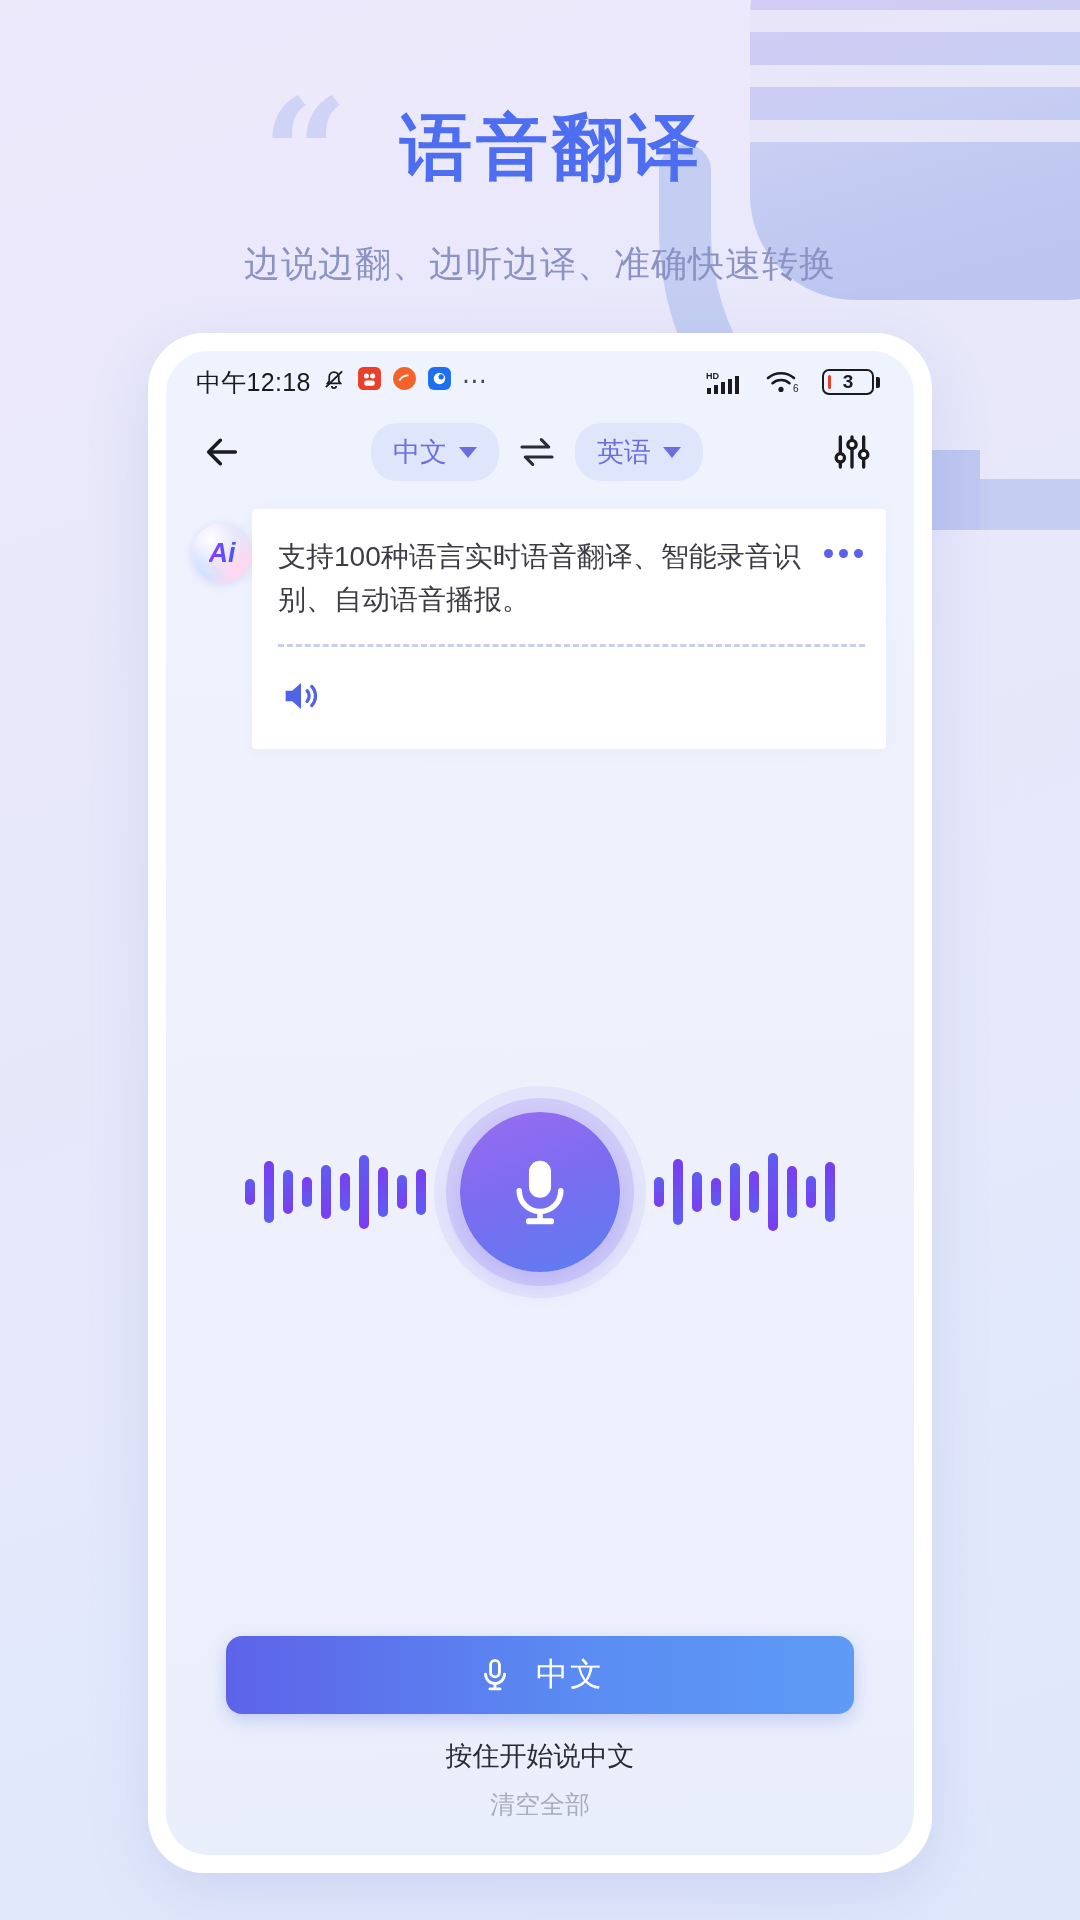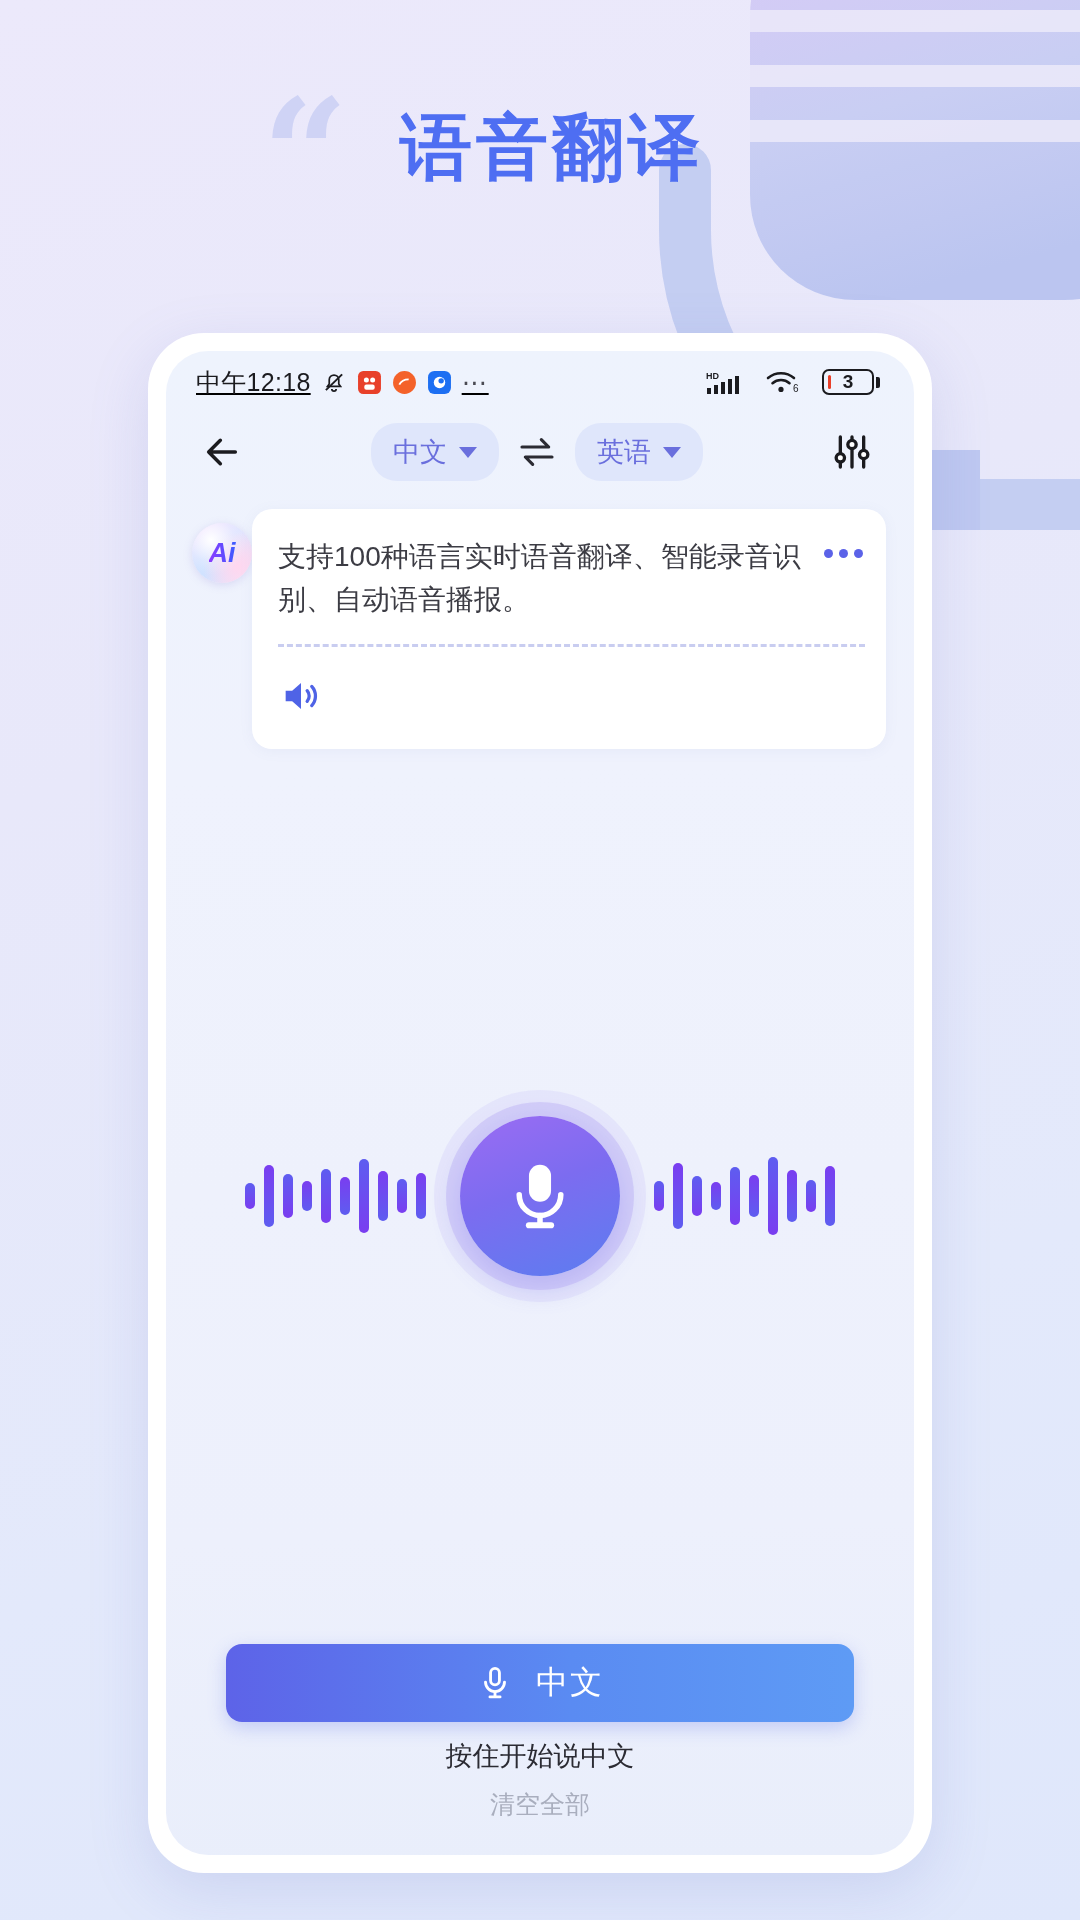--- a/index.html
+++ b/index.html
@@ -39,21 +39,21 @@
     width:100%; height:100%; border-radius:42px; overflow:hidden; position:relative;
     background:linear-gradient(178deg,#eef3fd 0%,#eff2fd 28%,#eef1fc 55%,#edf0fc 78%,#e9eefb 100%);
     display:flex; flex-direction:column;
   }
 
   
   #status-bar {
     height:62px; flex:0 0 62px; display:flex; align-items:center;
     justify-content:space-between; padding:0 34px 0 30px;
   }
-  .sb-left { display:flex; align-items:center; gap:10px;text-decoration:underline; }
+  .sb-left { display:flex; align-items:flex-start; gap:10px; }
   #status-time { font-size:25px; color:#1b1b1f; font-weight:500; letter-spacing:.3px; }
   .sb-right { display:flex; align-items:center; gap:20px; }
   #battery-text { font-size:19px; color:#1b1b1f; font-weight:600; }
 
   
   #nav-bar {
     height:78px; flex:0 0 78px; display:flex; align-items:center;
     padding:0 34px 0 28px; gap:0;
   }
   #back-button { width:56px; height:56px; display:flex; align-items:center; justify-content:center; }
@@ -77,21 +77,21 @@
       linear-gradient(135deg,#f3dcff,#dfe4ff 45%,#ffe2f2 100%);
     display:flex; align-items:center; justify-content:center; margin-top:14px;
     box-shadow:0 2px 8px rgba(150,140,220,.25);
   }
   #ai-avatar-label {
     font-size:27px; font-weight:700; font-style:italic;
     background:linear-gradient(90deg,#8c3bff,#3b5bff);
     -webkit-background-clip:text; background-clip:text; color:transparent;
   }
   #message-card {
-    flex:1; background:#fff; border-radius:20px; padding:26px 21px 30px 26px;
+    flex:1; background:#fff; border-radius:4px; padding:26px 21px 30px 26px;
     box-shadow:0 2px 14px rgba(120,130,190,.07);
   }
   #source-block { display:flex; align-items:flex-start; gap:14px; }
   #source-text { flex:1; font-size:28px; line-height:1.55; color:#3c3c44; }
   #more-button { flex:0 0 auto; display:flex; gap:6px; padding:14px 2px 0 0; }
   #more-button i { width:9px; height:9px; border-radius:50%; background:#5b62e8; display:block; }
   #card-divider { border:none; border-top:3px dashed #c9cdf0; margin:22px 0 26px 0; }
   #target-block { display:flex; align-items:center; gap:16px; }
   #target-text { flex:1; font-size:30px; line-height:1.52; color:#25252b; }
   #speak-button { flex:0 0 auto; display:flex; align-items:center; justify-content:center; }
@@ -110,21 +110,21 @@
 
   
   #bottom-area { flex:0 0 auto; padding:0 60px 34px 60px; display:flex; flex-direction:column; align-items:center; }
   #push-to-talk {
     width:100%; height:78px; border-radius:16px;
     background:linear-gradient(90deg,#5d63e8 0%,#5a8bf2 55%,#5e9bf5 100%);
     display:flex; align-items:center; justify-content:center; gap:22px;
     box-shadow:0 6px 18px rgba(90,110,235,.28);
   }
   #push-to-talk-label { font-size:32px; color:#fff; font-weight:500; letter-spacing:2px; }
-  #ptt-hint { margin-top:16px; font-size:27px; color:#2b2b33; }
+  #ptt-hint { margin-top:24px; font-size:27px; color:#2b2b33; }
   #clear-all-button { margin-top:14px; font-size:25px; color:#a9aebe;text-align:center; }
 </style>
 </head>
 <body>
 
 <svg id="bg-mic" viewBox="0 0 470 560">
   <defs>
     <linearGradient id="mgrad" x1="0" y1="0" x2="0.3" y2="1">
       <stop offset="0%" stop-color="#d8c9f7"></stop>
       <stop offset="55%" stop-color="#c8cdf3"></stop>
@@ -136,20 +136,21 @@
   <rect x="100" y="95" width="330" height="22" fill="#eceaf9" opacity=".85"></rect>
   <rect x="100" y="150" width="330" height="22" fill="#eceaf9" opacity=".85"></rect>
   <path d="M35 200 v60 a275 275 0 0 0 275 275 h130" fill="none" stroke="#c3cdf2" stroke-width="52" stroke-linecap="round"></path>
   <rect x="268" y="480" width="62" height="110" fill="#bcc7f1"></rect>
   <rect x="180" y="560" width="240" height="46" rx="10" fill="#b4c1ef"></rect>
 </svg>
 
 <div id="hero">
   <div id="quote-mark">“</div>
   <div id="hero-title">语音翻译</div>
+  <div id="hero-subtitle">边说边翻、边听边译、准确快速转换</div>
 </div>
 
 <div id="phone">
  <div id="screen">
 
   <div id="status-bar">
     <div class="sb-left">
       <span id="status-time">中午12:18</span>
       <svg width="26" height="26" viewBox="0 0 24 24">
         <path d="M6 16h12l-1.6-2.2V10a4.4 4.4 0 0 0-8.8 0v3.8L6 16z" fill="none" stroke="#1b1b1f" stroke-width="1.6"></path>

